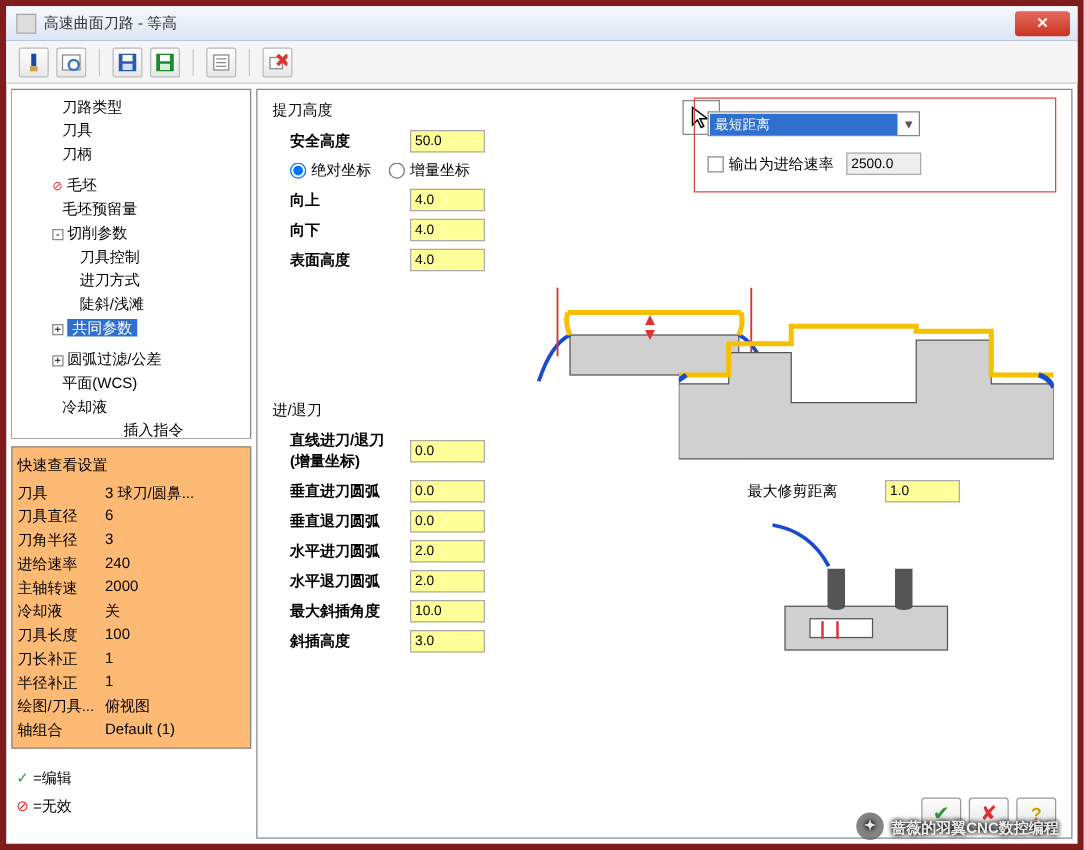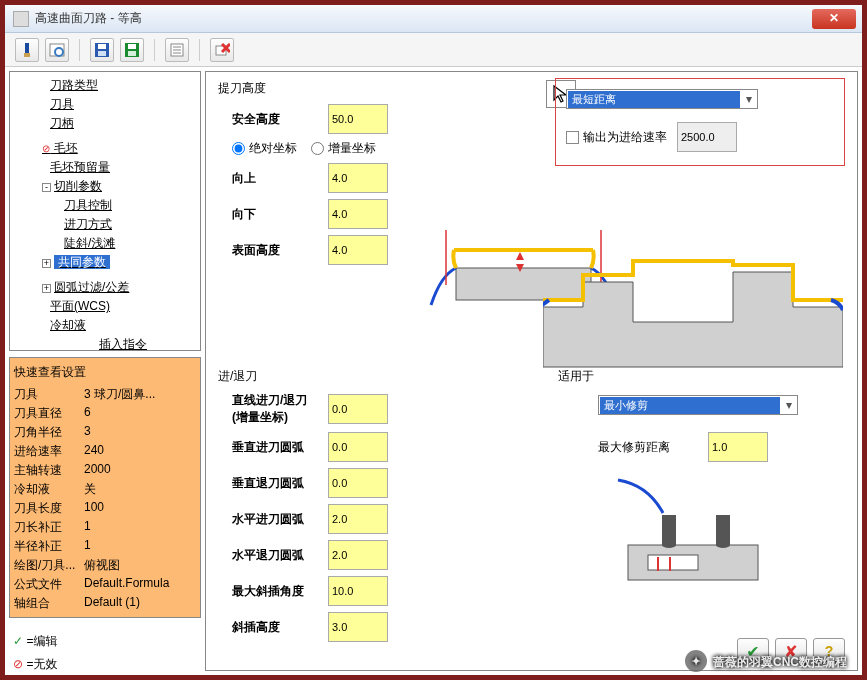--- a/index.html
+++ b/index.html
@@ -9,41 +9,41 @@
 .titlebar .ticon { width: 16px; height: 16px; background: #ddd; margin: 0 6px; border: 1px solid #aaa; }
 .titlebar .ttext { flex: 1; color: #333; }
 .titlebar .close { width: 44px; height: 20px; background: linear-gradient(#e46a5e,#c83420); color:#fff; text-align:center; line-height:18px; border-radius:3px; margin-right:4px; font-weight:bold; cursor:pointer; }
 .toolbar { height: 34px; display:flex; align-items:center; gap:6px; padding:0 10px; border-bottom:1px solid #ccc; background:#f5f5f5; }
 .tbtn { width:24px; height:24px; border:1px solid #bbb; background:linear-gradient(#fefefe,#e8e8e8); border-radius:2px; display:flex; align-items:center; justify-content:center; cursor:pointer; }
 .tsep { width:1px; height:22px; background:#ccc; margin:0 4px; }
 .body { flex:1; display:flex; overflow:hidden; }
 .leftcol { width:200px; border-right:0; display:flex; flex-direction:column; padding:4px; gap:6px; }
 .tree { flex:0 0 auto; height:280px; border:1px solid #888; background:#fff; overflow:auto; padding:4px; }
 .tree ul { list-style:none; padding-left:14px; }
-.tree li { padding:1px 0; white-space:nowrap; cursor:pointer;text-decoration:underline; }
+.tree li { padding:1px 0; white-space:nowrap; cursor:pointer; }
 .tree .dot { display:inline-block; width:8px; }
 .tree .circ { color:#d33; font-size:10px; }
 .tree .box { display:inline-block; width:9px; height:9px; border:1px solid #888; text-align:center; line-height:7px; font-size:9px; margin-right:3px; }
 .tree .sel { background:#2f6fd0; color:#fff; padding:0 4px; }
 .qview { border:1px solid #888; background:#fdba74; padding:4px; }
 .qtitle { padding:2px 0 4px 0; }
 .qrow { display:flex; padding:1px 0; }
 .qk { width:70px; }
 .legend { padding:6px 4px; }
 .legend div { padding:3px 0; }
 .rightcol { flex:1; border:1px solid #888; margin:4px 4px 4px 0; background:#fff; padding:8px 12px; position:relative; overflow:hidden; }
 .grp { margin-bottom:10px; }
 .glabel { margin-bottom:4px; }
 .row { display:flex; align-items:center; padding:3px 0; }
 .lab { width:110px; padding-left:14px;font-weight:bold; }
-.inp { width:60px; height:30px; background:#ffff99; border:1px solid #aaa; padding:0 3px; font-size:11px; }
+.inp { width:60px; height:18px; background:#ffff99; border:1px solid #aaa; padding:0 3px; font-size:11px; }
 .inp.gray { background:#eee; }
 .rad { margin:0 4px 0 14px; }
 .topright { position:absolute; top:6px; right:12px; width:290px; border:1px solid #d44; padding:10px; }
-.sel2 { width:192px; height:20px; border:1px solid #888; background:#fff; display:flex; align-items:center; }
+.sel2 { width:170px; height:20px; border:1px solid #888; background:#fff; display:flex; align-items:center; }
 .sel2 span { flex:1; background:#2f6fd0; color:#fff; padding:1px 4px; margin:1px; font-size:11px; }
 .sel2 .ar { width:16px; text-align:center; color:#555; }
 .chk { width:13px; height:13px; border:1px solid #888; background:#fff; display:inline-block; vertical-align:middle; margin-right:4px; }
 .section2 { display:flex; gap:20px; }
 .leftsec { flex:0 0 320px; }
 .rightsec { flex:1; }
 .footer { position:absolute; bottom:6px; right:12px; display:flex; gap:6px; }
 .fbtn { width:32px; height:26px; border:1px solid #999; border-radius:3px; background:linear-gradient(#fefefe,#e4e4e4); display:flex; align-items:center; justify-content:center; cursor:pointer; }
 .cursor-icon { position:absolute; top:8px; left:340px; width:30px; height:28px; border:1px solid #888; display:flex; align-items:center; justify-content:center; }
 .watermark { position:absolute; bottom:8px; right:20px; color:rgba(255,255,255,0.9); font-size:18px; font-weight:bold; text-shadow:0 0 4px #000, 0 0 4px #000; pointer-events:none; }
@@ -163,24 +163,20 @@
             </div>
             <div class="qrow">
               <div class="qk">半径补正</div>
               <div>1</div>
             </div>
             <div class="qrow">
               <div class="qk">绘图/刀具...</div>
               <div>俯视图</div>
             </div>
             <div class="qrow">
-              <div class="qk">公式文件</div>
-              <div>Default.Formula</div>
-            </div>
-            <div class="qrow">
               <div class="qk">轴组合</div>
               <div>Default (1)</div>
             </div>
           </div>
       </div>
       <div class="legend">
         <div><span style="color:#2a9a3a;">✓</span> <span>=编辑</span></div>
         <div><span style="color:#d33;">⊘</span> <span>=无效</span></div>
       </div>
     </div>

